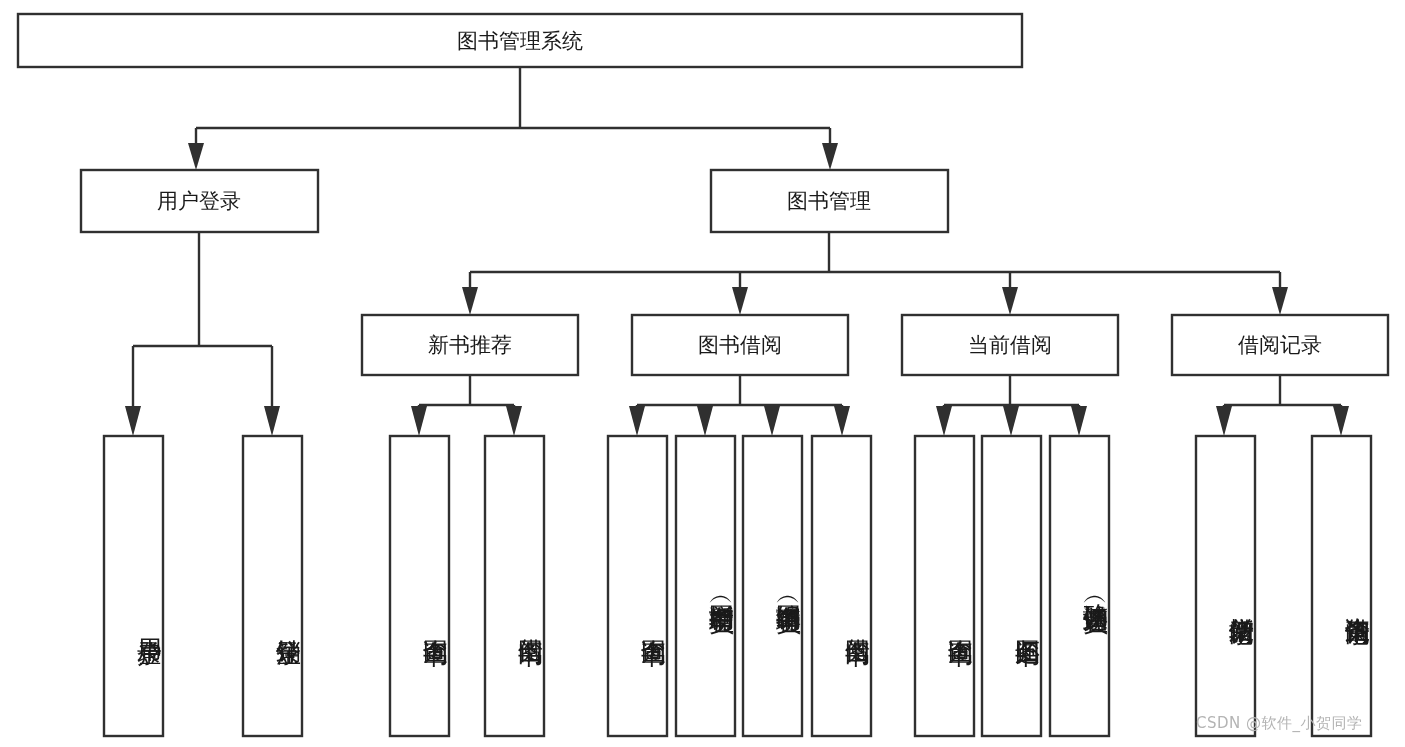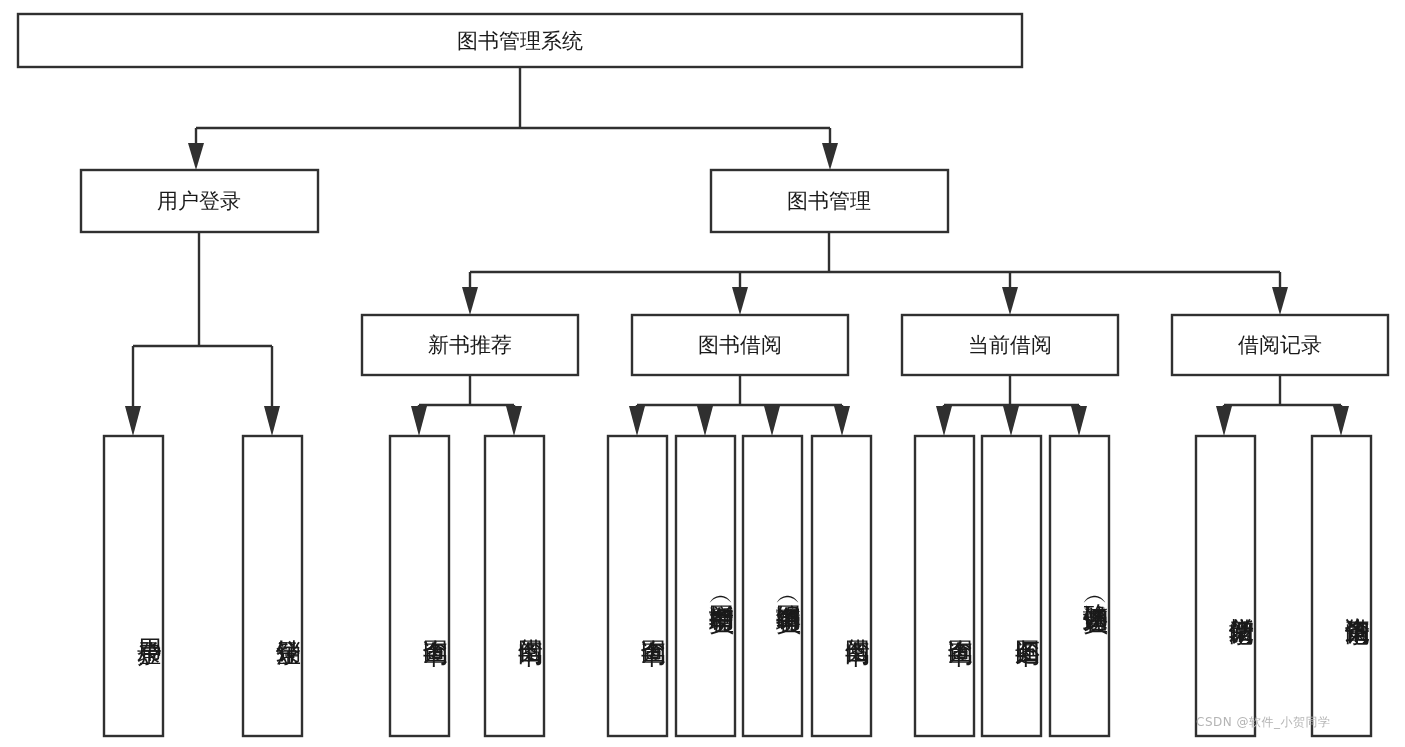--- a/index.html
+++ b/index.html
@@ -62,21 +62,21 @@
     white-space: nowrap;
     text-align: center;
     pointer-events: none;
     display: flex;
     align-items: flex-start;
     justify-content: center;
   }
   .watermark {
     position: absolute;
     font-family: "DejaVu Sans", "Liberation Sans", sans-serif;
-    font-size: 12px;
+    font-size: 15px;
     color: #b4b4b4;
     white-space: nowrap;
     letter-spacing: 0.5px;
   }
 </style>
 </head>
 <body>
 
 <div id="diagram-root">
 

